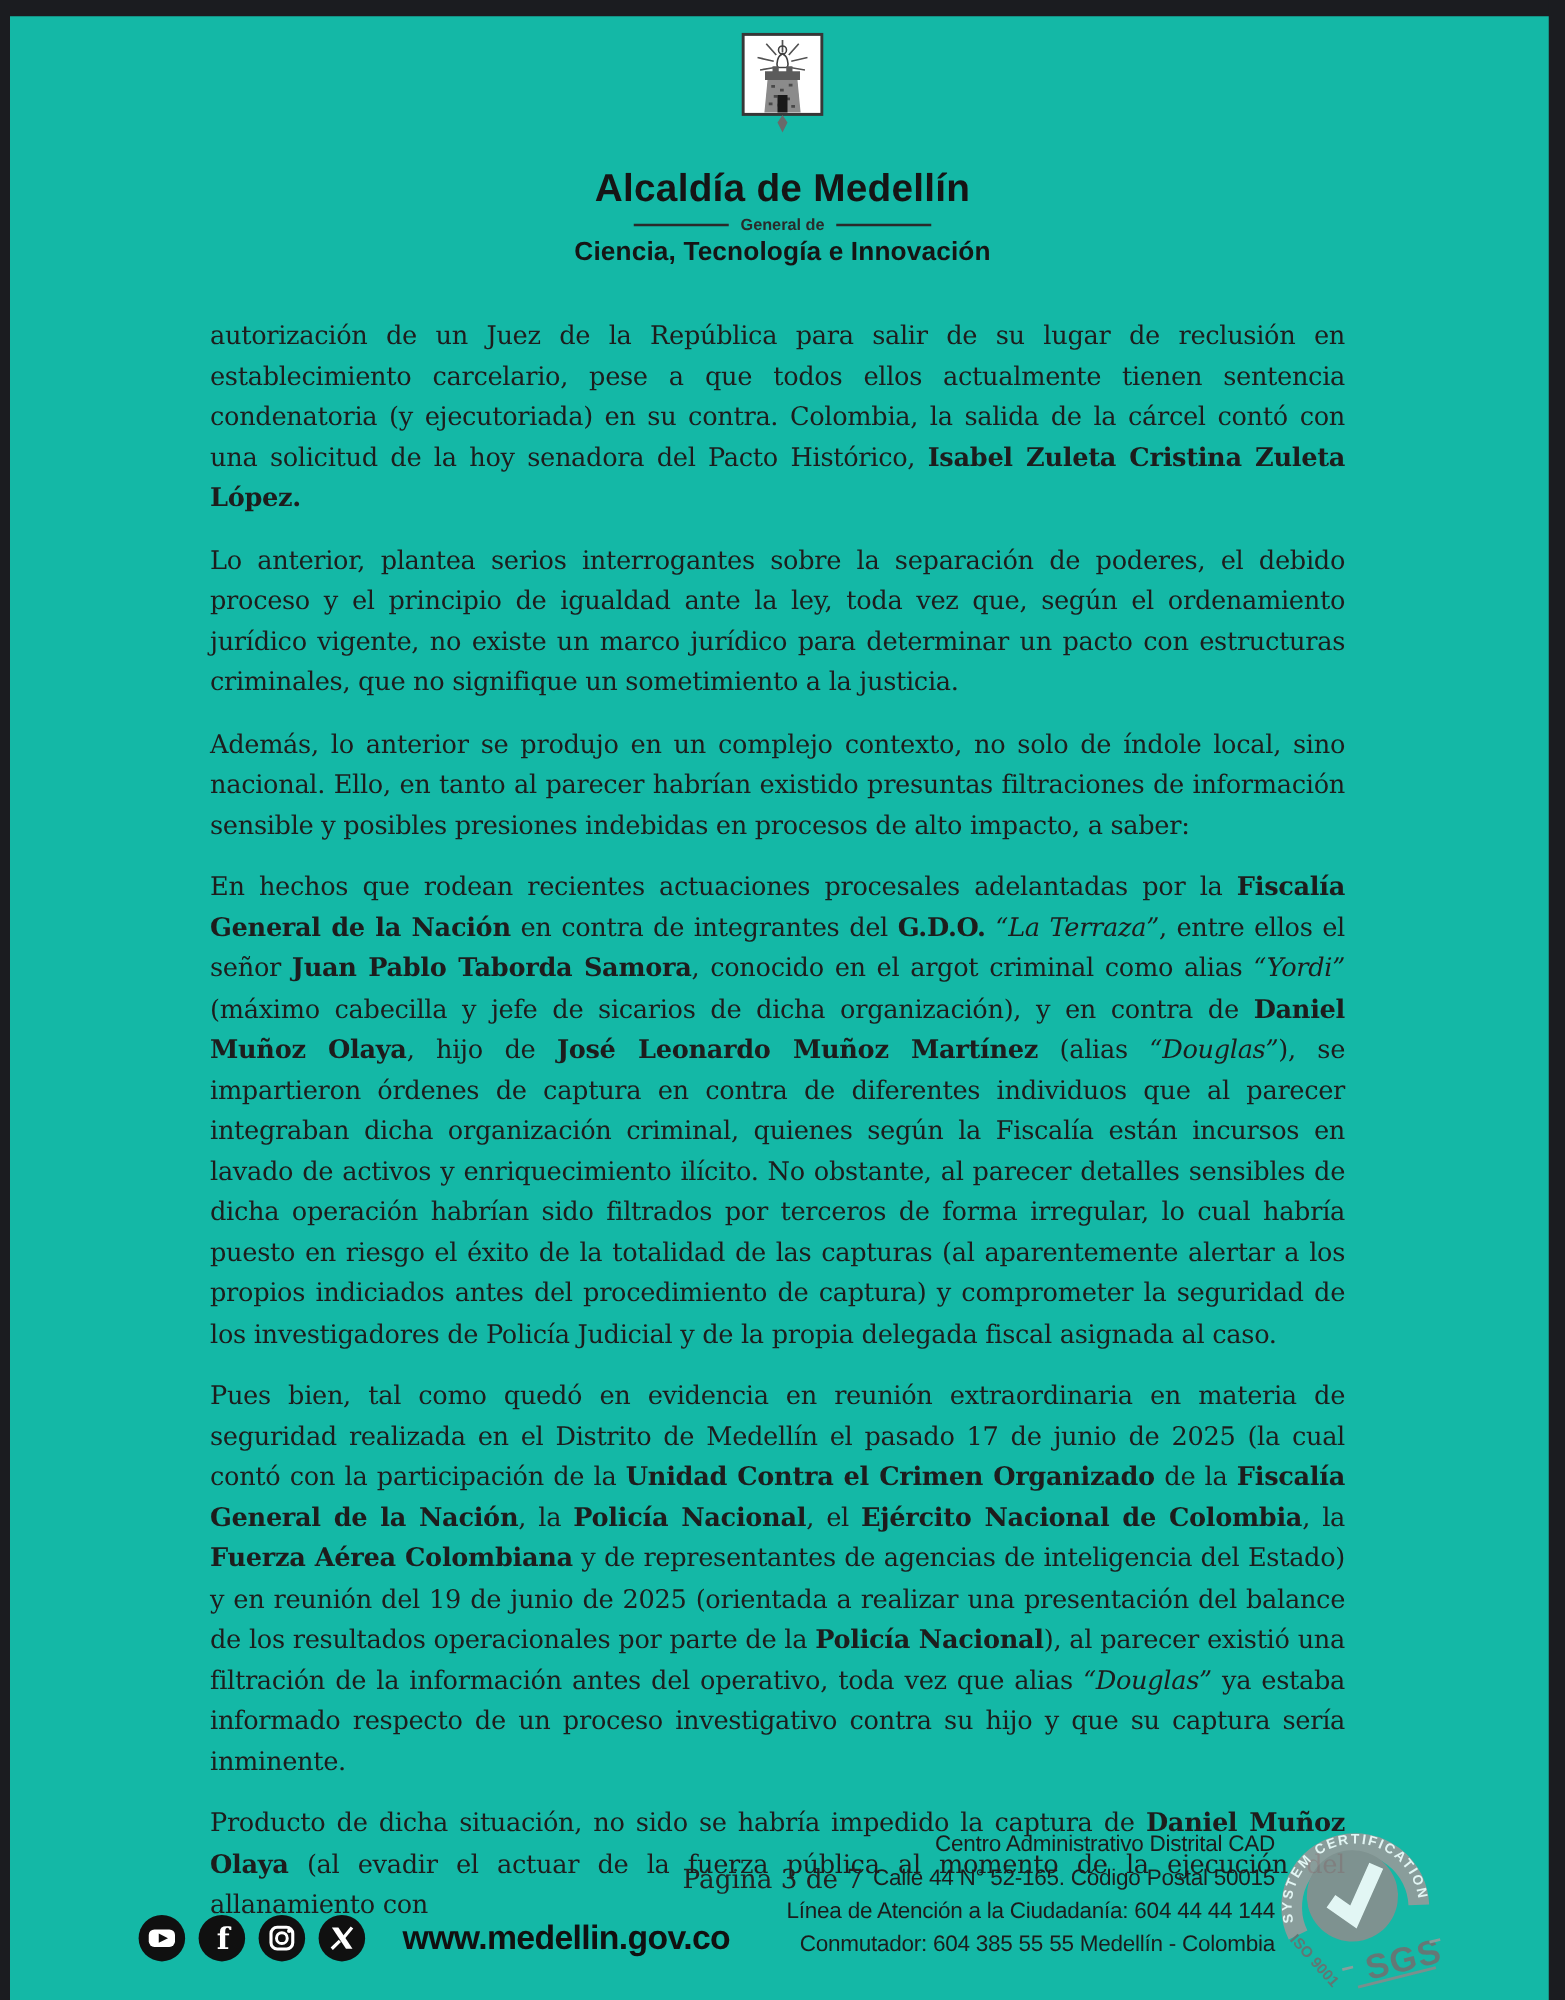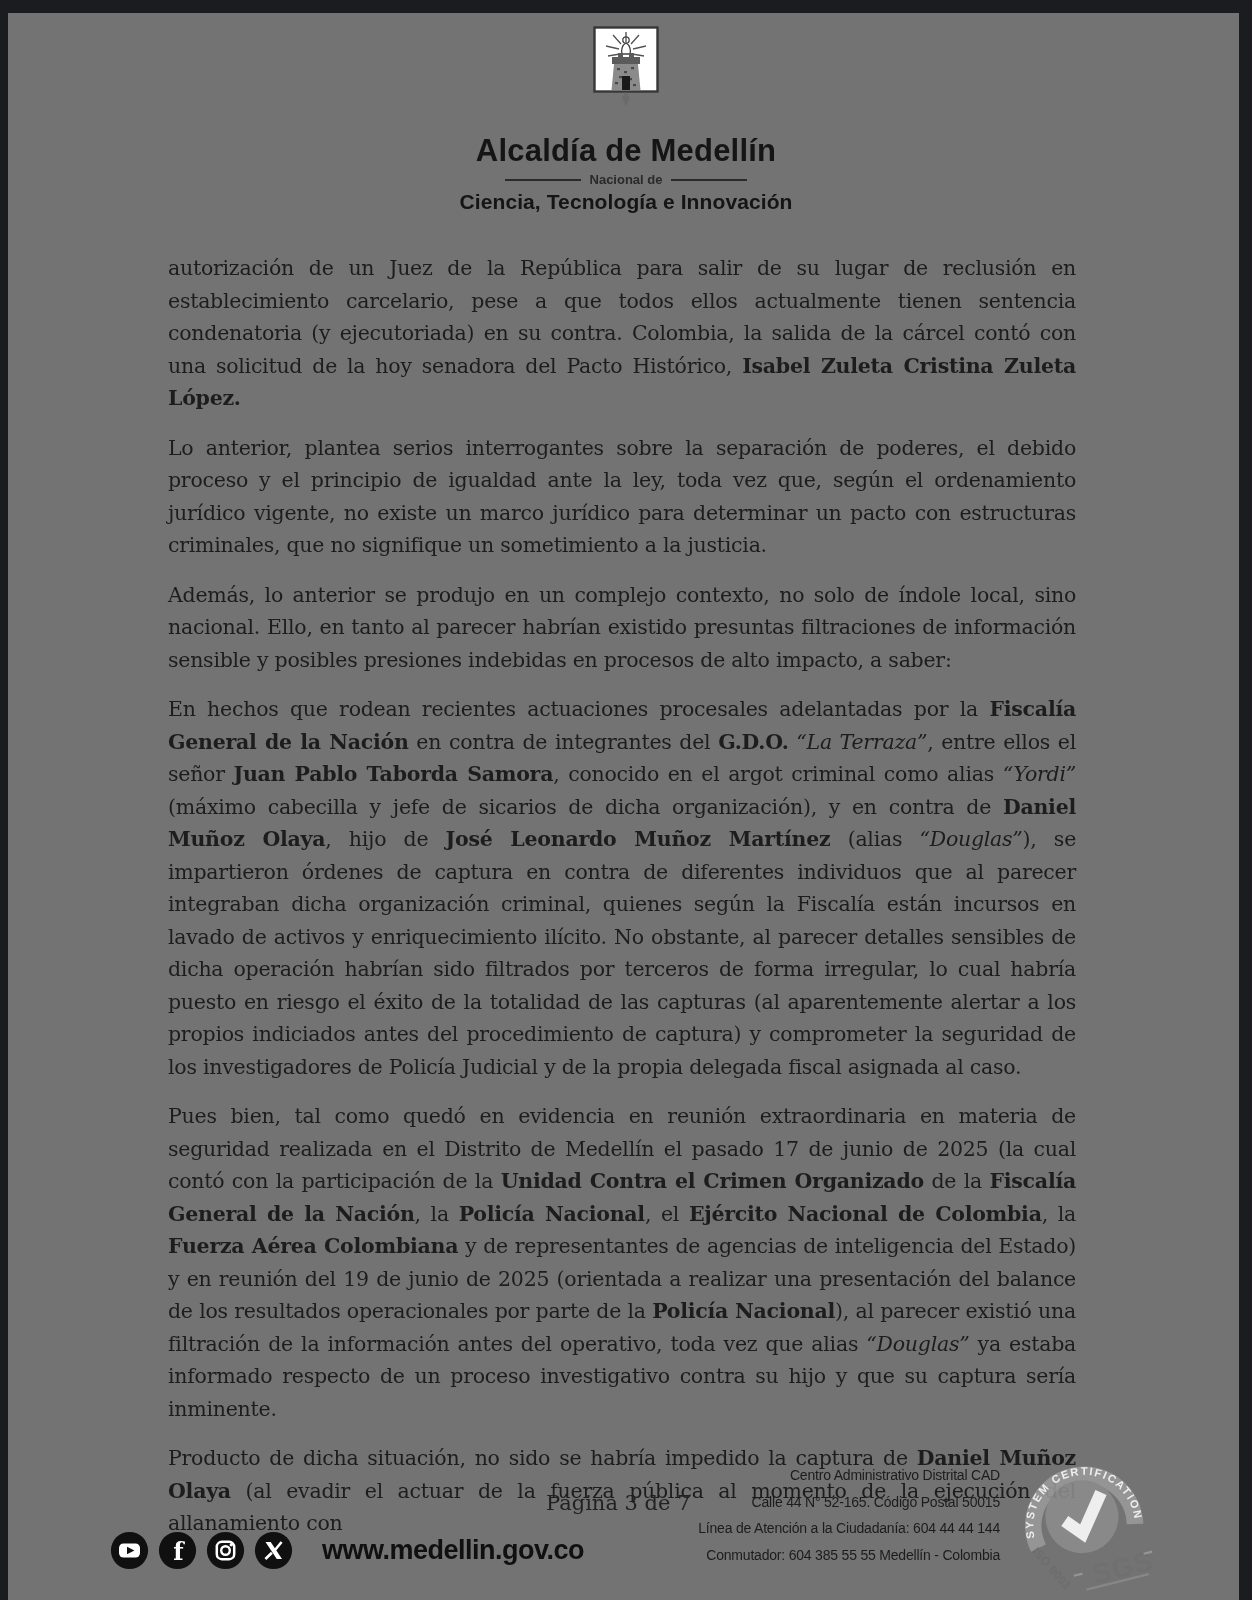--- a/index.html
+++ b/index.html
@@ -1,16 +1,16 @@
 <!DOCTYPE html>
 <html><head>
 <meta charset="utf-8">
 <style>
   html,body{margin:0;padding:0;background:#e8e8e8;}
-  .page{position:relative;width:1252px;height:1600px;background:#737373;overflow:hidden;
+  .page{position:relative;width:1252px;height:1600px;background:#14b8a6;overflow:hidden;
         font-family:"DejaVu Serif", serif;color:#1e1e1e;}
   
   .bar-top{position:absolute;top:0;left:0;width:100%;height:13px;background:#1b1c20;}
   .bar-left{position:absolute;top:0;left:0;width:8px;height:100%;background:#1b1c20;}
   .bar-right{position:absolute;top:0;right:0;width:13px;height:100%;background:#1b1c20;}
   
   .header{position:absolute;top:26px;left:0;width:100%;text-align:center;
           font-family:"Liberation Sans", sans-serif;color:#151515;}
   .crest{display:block;margin:0 auto;width:66px;height:102px;filter:grayscale(1) contrast(1.05);}
   .org-title{font-weight:bold;font-size:31px;letter-spacing:0.2px;margin-top:5px;}
@@ -23,22 +23,22 @@
              line-height:32.5px;letter-spacing:-0.25px;text-align:justify;color:#1d1d1d;}
   .body-text p{margin:0 0 17px 0;}
   .body-text .b{font-weight:bold;}
   .body-text .i{font-style:italic;}
   
   .social-row{position:absolute;left:110px;top:1531px;display:flex;align-items:center;gap:9px;}
   .social-icon{width:39px;height:39px;display:block;}
   .website{font-family:"Liberation Sans", sans-serif;font-weight:bold;font-size:27px;
            color:#101010;margin-left:20px;letter-spacing:-0.5px;}
   .page-number{position:absolute;left:546px;top:1491px;font-size:21px;color:#222;}
-  .address{position:absolute;right:252px;top:1462px;text-align:right;white-space:nowrap;
-           font-family:"Liberation Sans", sans-serif;font-size:14px;line-height:26.5px;
+  .address{position:absolute;right:232px;top:1462px;text-align:right;white-space:nowrap;
+           font-family:"Liberation Sans", sans-serif;font-size:18px;line-height:26.5px;
            color:#1c1c1c;letter-spacing:-0.2px;}
   .seal{position:absolute;left:1012px;top:1448px;width:142px;height:146px;
         transform:rotate(-14deg);opacity:0.88;}
 </style>
 </head>
 <body>
 
 <div class="page">
 
   <div class="bar-top"></div>
@@ -70,21 +70,21 @@
           <rect x="29" y="57" width="3" height="2.2"></rect>
         <rect x="40" y="58" width="3" height="2.2"></rect>
           <rect x="22" y="56" width="3" height="2.2"></rect>
       </g>
       <rect x="29" y="50" width="8" height="14" fill="#1e1e1e"></rect>
       <path d="M33 66 l4 6 -4 8 -4 -8 z" fill="#6b6b6b"></path>
     </svg>
     <div class="org-title">Alcaldía de Medellín</div>
     <div class="distrito-row">
       <div class="distrito-line"></div>
-      <div class="distrito-text">Nacional de</div>
+      <div class="distrito-text">General de</div>
       <div class="distrito-line"></div>
     </div>
     <div class="org-subtitle">Ciencia, Tecnología e Innovación</div>
   </div>
 
   <div class="body-text" id="doc-body">
       <p><span>autorización de un Juez de la República para salir de su lugar de reclusión en establecimiento carcelario, pese a que todos ellos actualmente tienen sentencia condenatoria (y ejecutoriada) en su contra. Colombia, la salida de la cárcel contó con una solicitud de la hoy senadora del Pacto Histórico, </span><span class="b">Isabel Zuleta Cristina Zuleta López.</span></p>
       <p><span>Lo anterior, plantea serios interrogantes sobre la separación de poderes, el debido proceso y el principio de igualdad ante la ley, toda vez que, según el ordenamiento jurídico vigente, no existe un marco jurídico para determinar un pacto con estructuras criminales, que no signifique un sometimiento a la justicia.</span></p>
       <p><span>Además, lo anterior se produjo en un complejo contexto, no solo de índole local, sino nacional. Ello, en tanto al parecer habrían existido presuntas filtraciones de información sensible y posibles presiones indebidas en procesos de alto impacto, a saber:</span></p>
       <p><span>En hechos que rodean recientes actuaciones procesales adelantadas por la </span><span class="b">Fiscalía General de la Nación</span><span> en contra de integrantes del </span><span class="b">G.D.O.</span><span> </span><span class="i">“La Terraza”</span><span>, entre ellos el señor </span><span class="b">Juan Pablo Taborda Samora</span><span>, conocido en el argot criminal como alias </span><span class="i">“Yordi”</span><span> (máximo cabecilla y jefe de sicarios de dicha organización), y en contra de </span><span class="b">Daniel Muñoz Olaya</span><span>, hijo de </span><span class="b">José Leonardo Muñoz Martínez</span><span> (alias </span><span class="i">“Douglas”</span><span>), se impartieron órdenes de captura en contra de diferentes individuos que al parecer integraban dicha organización criminal, quienes según la Fiscalía están incursos en lavado de activos y enriquecimiento ilícito. No obstante, al parecer detalles sensibles de dicha operación habrían sido filtrados por terceros de forma irregular, lo cual habría puesto en riesgo el éxito de la totalidad de las capturas (al aparentemente alertar a los propios indiciados antes del procedimiento de captura) y comprometer la seguridad de los investigadores de Policía Judicial y de la propia delegada fiscal asignada al caso.</span></p>

